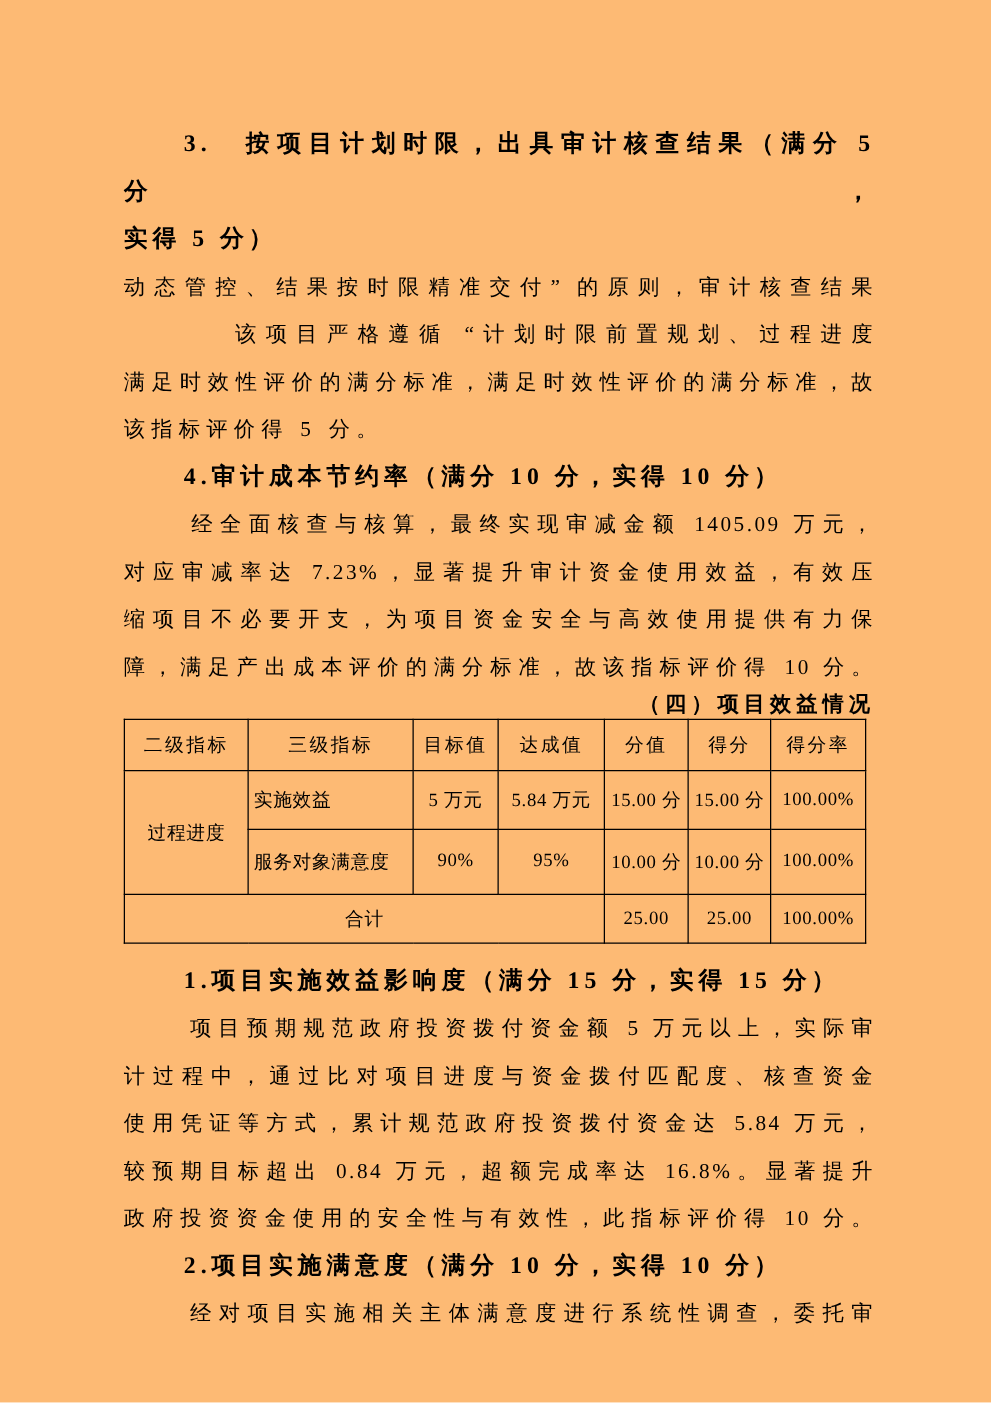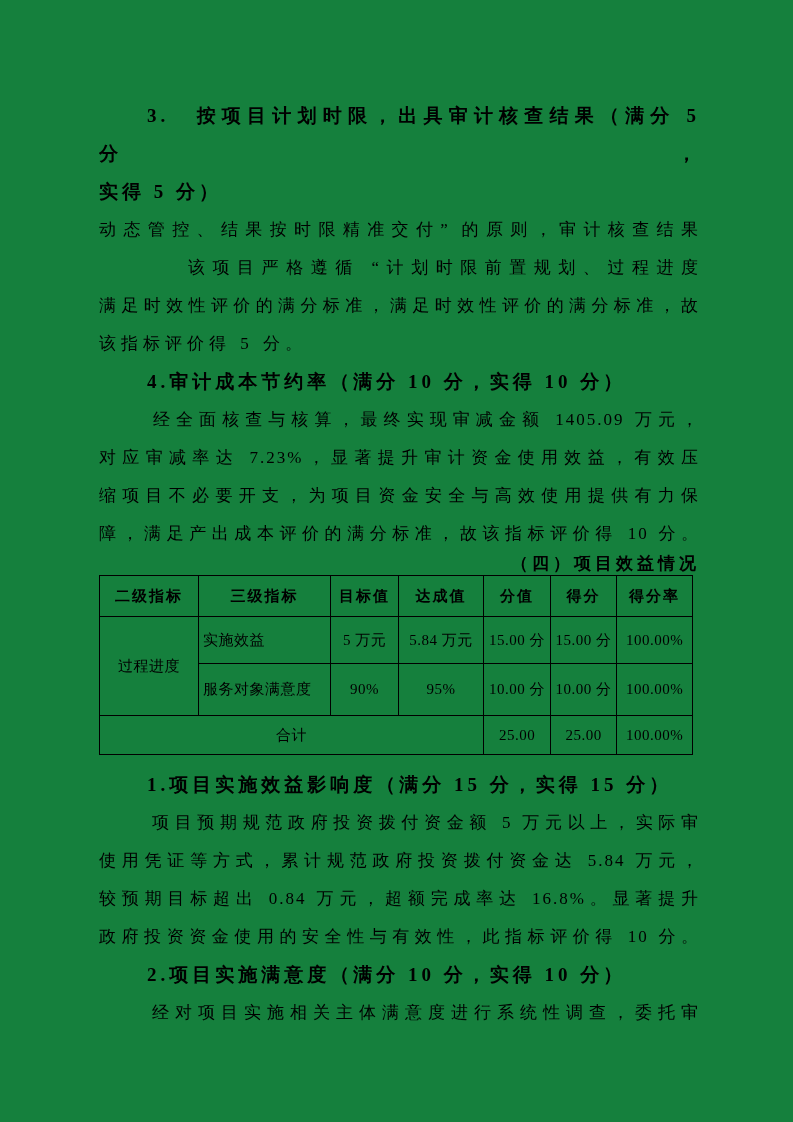--- a/index.html
+++ b/index.html
@@ -6,21 +6,21 @@
     margin: 0;
     padding: 0;
     background: #fff;
   }
   .page {
     position: relative;
     width: 793px;
     height: 1122px;
     box-sizing: border-box;
     padding: 97px 93px 0 99px;
-    background: #15803d;
+    background: #fdba74;
     color: #000000;
     font-family: "Liberation Serif", "DejaVu Serif", serif;
     overflow: hidden;
   }
   
   .para .line {
     font-size: 17px;
     line-height: 38px;
     letter-spacing: 2px;
     text-align: justify;
@@ -73,21 +73,21 @@
     border: 1px solid #000;
     font-size: 15px;
     text-align: center;
     vertical-align: middle;
     padding: 0;
     overflow: hidden;
     font-weight: normal;
     letter-spacing: 0.5px;
   }
   table.tbl th {
-    font-weight: bold;
+    font-weight: normal;
     letter-spacing: 2px;
   }
   table.tbl td.cell-left {
     text-align: left;
     padding-left: 4px;
   }
   tr.r-head  { height: 41px; }
   tr.r-data1 { height: 47px; }
   tr.r-data2 { height: 52px; }
   tr.r-total { height: 39px; }
@@ -163,20 +163,21 @@
         <td>25.00</td>
         <td>100.00%</td>
       </tr>
     </tbody>
   </table>
 
   <div class="hd-single after-table">1.项目实施效益影响度（满分 15 分，实得 15 分）</div>
 
   <div class="para">
       <div class="line" style="text-indent: 53px;">项目预期规范政府投资拨付资金额 5 万元以上，实际审</div>
+      <div class="line">计过程中，通过比对项目进度与资金拨付匹配度、核查资金</div>
       <div class="line">使用凭证等方式，累计规范政府投资拨付资金达 5.84 万元，</div>
       <div class="line">较预期目标超出 0.84 万元，超额完成率达 16.8%。显著提升</div>
       <div class="line">政府投资资金使用的安全性与有效性，此指标评价得 10 分。</div>
     </div>
 
   <div class="hd-single">2.项目实施满意度（满分 10 分，实得 10 分）</div>
 
   <div class="para">
       <div class="line" style="text-indent: 53px;">经对项目实施相关主体满意度进行系统性调查，委托审</div>
     </div>

